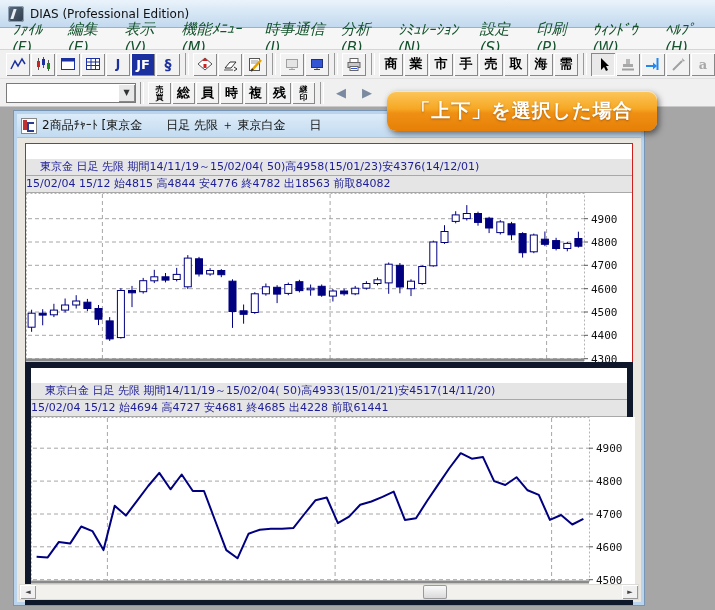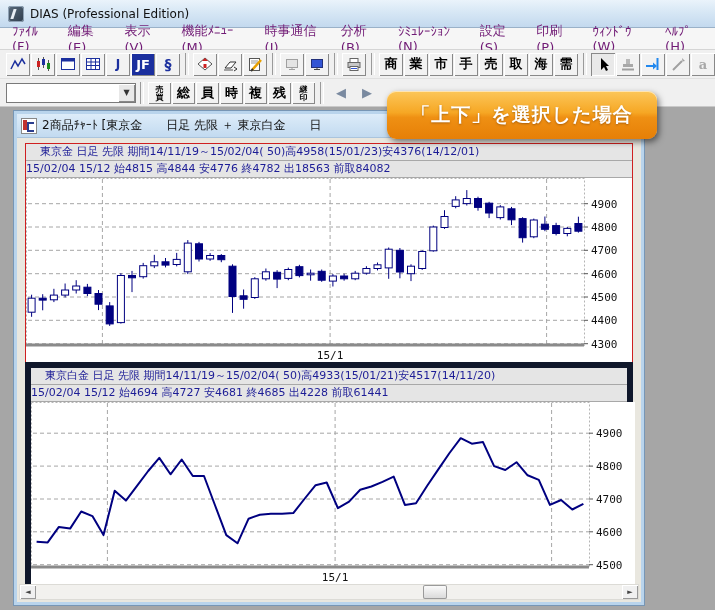--- a/index.html
+++ b/index.html
@@ -11,21 +11,21 @@
   .titlebar{position:absolute;left:0;top:0;width:715px;height:28px;
     background:linear-gradient(#eaf3fb,#d7e7f5 45%,#c3d9ee);
     border-bottom:1px solid #9ab1c8;display:flex;align-items:center;padding-left:8px;box-sizing:border-box;}
   .app-icon{width:16px;height:16px;margin-right:6px;border-radius:3px;
     background:linear-gradient(135deg,#5a6b7c,#2e3c4c);box-shadow:inset 0 0 0 1px #8fa2b5;position:relative;}
   .app-icon:before{content:"";position:absolute;left:4px;top:3px;width:3px;height:10px;background:#e8eef4;transform:skewX(-18deg);}
   .title-text{font-size:12px;color:#111;}
 
   .menubar{position:absolute;left:0;top:28px;width:715px;height:22px;background:#f6f6f6;
     border-bottom:1px solid #d5d5d5;display:flex;align-items:center;padding-left:4px;box-sizing:border-box;}
-  .menu-item{font-size:13px;color:#701a75;padding:2px 8px;cursor:default;}
+  .menu-item{font-size:15px;color:#14532d;padding:2px 8px;cursor:default;font-style:italic;}
 
   .toolbar{position:absolute;left:0;width:715px;background:#f0f0f0;display:flex;align-items:center;
     padding-left:6px;box-sizing:border-box;}
   #tb1{top:50px;height:29px;border-bottom:1px solid #e0e0e0;}
   #tb2{top:79px;height:28px;border-bottom:1px solid #c9c9c9;}
   .tbtn{width:24px;height:23px;margin-right:1px;background:#f2f2f2;display:inline-flex;
     align-items:center;justify-content:center;box-shadow:inset 1px 1px 0 #ffffff,inset -1px -1px 0 #888888;
     font-size:12px;box-sizing:border-box;flex:none;}
   .tbtn.small{width:23px;height:22px;}
   .tbtn.pressed{box-shadow:inset 1px 1px 0 #888888,inset -1px -1px 0 #ffffff;background:#e9e9e9;}
@@ -53,34 +53,34 @@
   .doc-icon:before{content:"";position:absolute;left:1px;top:1px;width:4px;height:10px;background:#c23030;}
   .doc-icon:after{content:"";position:absolute;right:2px;top:3px;width:5px;height:6px;border:2px solid #2a3d8f;border-right:none;}
   .child-title .txt{font-size:12px;color:#111;white-space:pre;overflow:hidden;}
   .child-content{position:relative;width:100%;height:calc(100% - 23px);}
 
   .chart-box{position:absolute;left:8px;width:608px;background:#fff;box-sizing:border-box;}
   #box1{top:5px;border:1px solid #cf2020;}
   #box2{top:224px;border:6px solid #0f172a;}
   .chart-header{height:16px;line-height:16px;font-size:11px;color:#1c1c96;background:#e5e5e5;
     border-bottom:1px solid #a8a8a8;white-space:pre;overflow:hidden;}
-  .chart-header.l1{padding-left:14px;}
+  .chart-header.l1{padding-left:14px;margin-top:15px;}
   .chart-header.l2{text-align:left;}
   .chart-box svg{display:block;background:#fff;}
 
   
   .hscroll{position:absolute;left:2px;right:2px;bottom:3px;height:16px;background:#f2f1ee;
     box-shadow:inset 0 0 0 1px #dcdbd6;display:flex;align-items:center;}
   .sbtn{width:16px;height:14px;margin:0 1px;background:#f0f0f0;box-shadow:inset 1px 1px 0 #fff,inset -1px -1px 0 #999;
     display:flex;align-items:center;justify-content:center;font-size:7px;color:#444;flex:none;}
   .sthumb{position:absolute;left:404px;top:1px;width:24px;height:14px;background:linear-gradient(#fdfdfd,#d8d8d8);
     box-shadow:inset 0 0 0 1px #9a9a9a;border-radius:2px;}
 
   
-  .callout{position:absolute;left:387px;top:91px;width:270px;height:48px;z-index:60;
+  .callout{position:absolute;left:387px;top:91px;width:270px;height:40px;z-index:60;
     border-radius:9px;background:linear-gradient(#fcc75a,#f6a724 45%,#ef9013 55%,#e67f07);
     box-shadow:2px 3px 6px rgba(0,0,0,0.5),inset 0 1px 0 rgba(255,255,255,0.55);
     display:flex;align-items:center;justify-content:center;}
   .callout .txt{color:#fff;font-size:19px;font-weight:bold;letter-spacing:1px;
     text-shadow:0 1px 2px rgba(120,60,0,0.55);white-space:nowrap;}
 </style>
 </head>
 <body>
 
 <div id="app">

